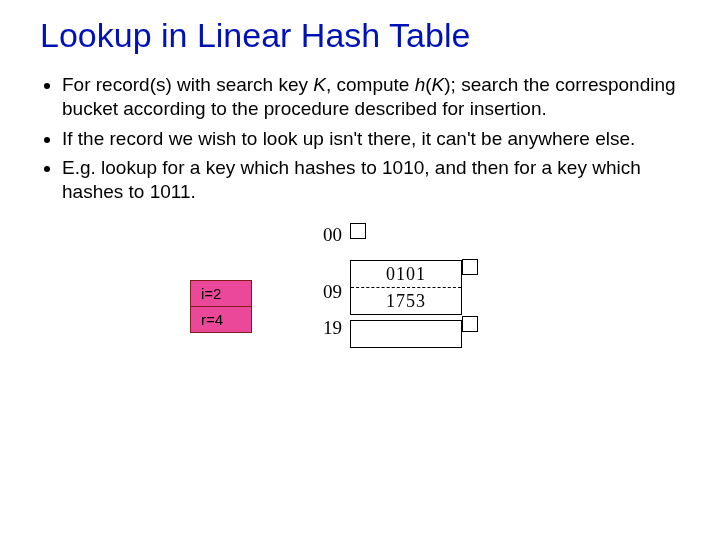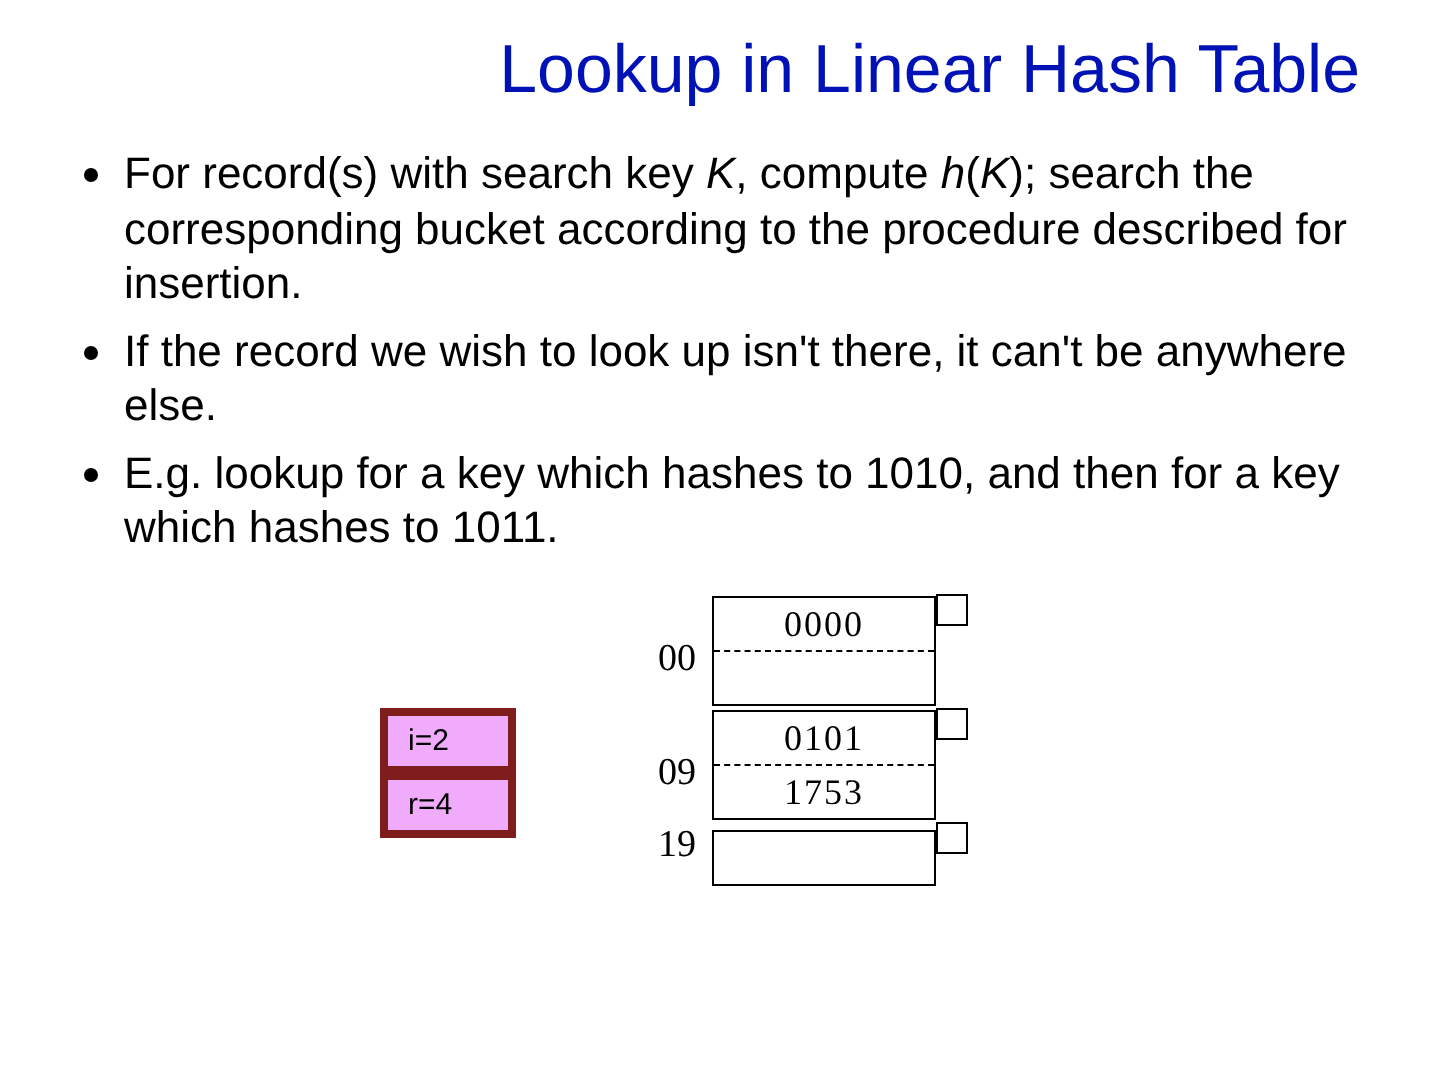--- a/index.html
+++ b/index.html
@@ -10,49 +10,49 @@
     font-family: Arial, Helvetica, sans-serif;
     background: #fff;
     color: #000;
   }
   .slide {
     padding: 10px 40px 20px 40px;
   }
   .title {
     font-size: 34px;
     color: #0012b6;
-    text-align: right;
+    text-align: left;
     margin: 6px 0 18px 0;
     font-weight: normal;
   }
   ul.bullets {
     margin: 2px 0 20px 0;
     padding-left: 22px;
-    font-size: 22px;
+    font-size: 19px;
     line-height: 1.25;
   }
   ul.bullets li {
     margin-bottom: 6px;
   }
   .content-row {
     display: flex;
     align-items: flex-start;
     margin-top: 10px;
   }
   .params {
     margin-left: 150px;
     margin-top: 56px;
   }
   .params .cell {
-    border: 4px solid #7f1d1d;
+    border: 1px solid #7f1d1d;
     padding: 4px 10px;
     font-size: 15px;
     width: 40px;
     margin-bottom: -1px;
-    background: #f0abfc;
+    background: #ec4899;
   }
   .diagram {
     margin-left: 60px;
     font-family: "Times New Roman", serif;
   }
   .bucket-row {
     display: flex;
     align-items: center;
     margin-bottom: 2px;
   }
@@ -104,24 +104,20 @@
 
   <div class="content-row">
     <div class="params">
       <div class="cell">i=2</div>
       <div class="cell">r=4</div>
     </div>
 
     <div class="diagram">
       <div class="bucket-row">
         <div class="bucket-label">00</div>
-        <div class="bucket-box">
-          <div class="slot top">0000</div>
-          <div class="slot"></div>
-        </div>
         <div class="ptr"></div>
       </div>
 
       <div class="bucket-row">
         <div class="bucket-label">09</div>
         <div class="bucket-box">
           <div class="slot top">0101</div>
           <div class="slot">1753</div>
         </div>
         <div class="ptr"></div>

